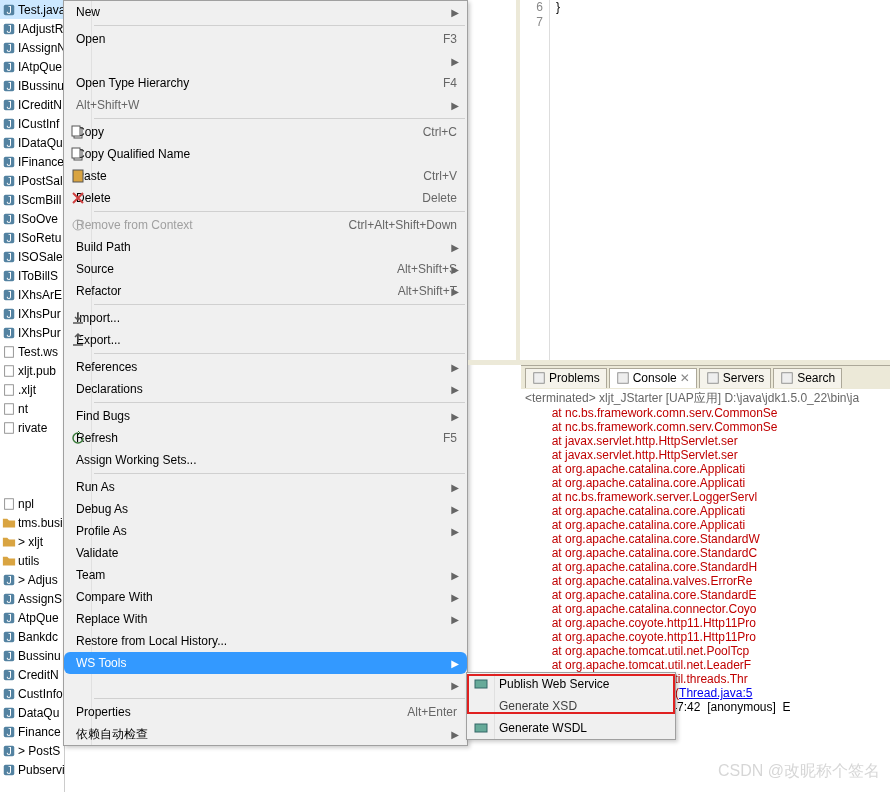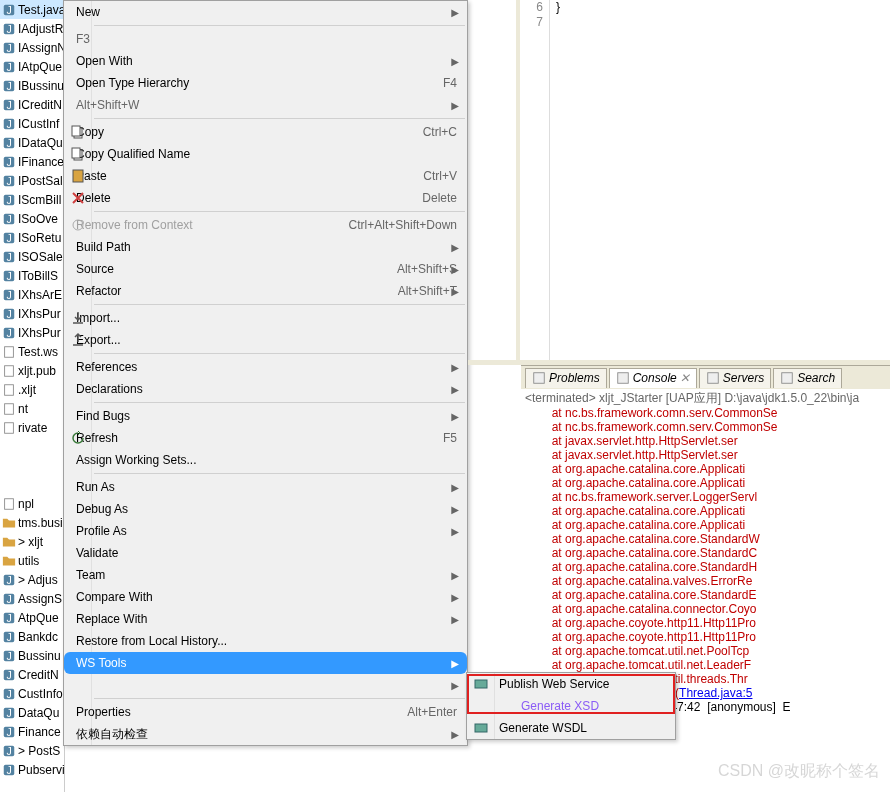--- a/index.html
+++ b/index.html
@@ -18,30 +18,30 @@
 .ctx-item.highlighted { background: #3399ff; color: #fff; border-radius: 6px; }
 .ctx-item.disabled { color: #a0a0a0; }
 .ctx-label { flex: 1; }
 .ctx-shortcut { color: #666; }
 .ctx-arrow { position: absolute; right: 8px; top: 50%; transform: translateY(-50%); font-size: 10px; color: #666; }
 .ctx-item.highlighted .ctx-arrow { color: #fff; }
 .ctx-icon { position: absolute; left: 6px; top: 3px; width: 16px; height: 16px; }
 
 .submenu { position: absolute; left: 466px; top: 672px; width: 210px; background: #f0f0f0; border: 1px solid #a0a0a0; box-shadow: 2px 2px 4px rgba(0,0,0,0.2); z-index: 10; }
 .sub-item { display: flex; align-items: center; height: 22px; padding-left: 32px; position: relative; }
-.sub-item.disabled { color: #8b5cf6; margin-left: 22px; }
+.sub-item.disabled { color: #404040; }
 .sub-iconcol { position: absolute; left: 0; top: 0; width: 28px; height: 100%; background: #f0f0f0; border-right: 1px solid #e0e0e0; }
 
 .redbox { position: absolute; left: 467px; top: 674px; width: 208px; height: 40px; border: 2px solid #e02020; pointer-events: none; z-index: 20; }
 
 .editor { position: absolute; left: 520px; top: 0; width: 370px; height: 360px; background: #fff; }
 .gutter { position: absolute; left: 0; top: 0; width: 30px; height: 100%; background: #fff; border-right: 1px solid #ddd; text-align: right; padding-right: 6px; color: #888; line-height: 15px; font-family: Consolas, monospace; }
 .code { position: absolute; left: 36px; top: 0; font-family: Consolas, monospace; line-height: 15px; color: #000; }
 
-.bottom-tabs { position: absolute; left: 521px; top: 365px; width: 369px; height: 24px; background: #ece9d8; border-top: 1px solid #aca899; display: flex; align-items: center; gap: 2px; padding-left: 4px; font-style: italic; }
+.bottom-tabs { position: absolute; left: 521px; top: 365px; width: 369px; height: 24px; background: #ece9d8; border-top: 1px solid #aca899; display: flex; align-items: center; gap: 2px; padding-left: 4px; }
 .tab { display: flex; align-items: center; height: 20px; padding: 0 6px; background: #f5f3eb; border: 1px solid #aca899; border-bottom: none; gap: 3px; }
 .tab.active { background: #fff; }
 
 .terminfo { position: absolute; left: 521px; top: 390px; width: 369px; height: 16px; background: #fff; color: #666; white-space: nowrap; overflow: hidden; padding-left: 4px; }
 
 .console { position: absolute; left: 521px; top: 406px; width: 369px; height: 386px; background: #fff; font-family: Consolas, monospace; font-size: 11px; line-height: 14px; color: #c00000; white-space: pre; overflow: hidden; padding-left: 4px; }
 .console .blk { color: #000; }
 .console .lnk { color: #0000ee; text-decoration: underline; }
 
 .sep-v { position: absolute; left: 516px; top: 0; width: 4px; height: 360px; background: #ece9d8; }
@@ -328,24 +328,24 @@
   </div>
 
 <div class="ctx-menu" id="ctxmenu">
   <div class="ctx-iconcol"></div>
 <div class="ctx-item">
       <span class="ctx-label">New</span>
       <span class="ctx-arrow">▶</span>
     </div>
     <div class="ctx-item sep"></div>
     <div class="ctx-item">
+      <span class="ctx-label">Open</span>
       <span class="ctx-shortcut">F3</span>
     </div>
     <div class="ctx-item">
-      <span class="ctx-label">Open With</span>
       <span class="ctx-arrow">▶</span>
     </div>
     <div class="ctx-item">
       <span class="ctx-label">Open Type Hierarchy</span>
       <span class="ctx-shortcut">F4</span>
     </div>
     <div class="ctx-item">
       <span class="ctx-shortcut">Alt+Shift+W</span>
       <span class="ctx-arrow">▶</span>
     </div>

